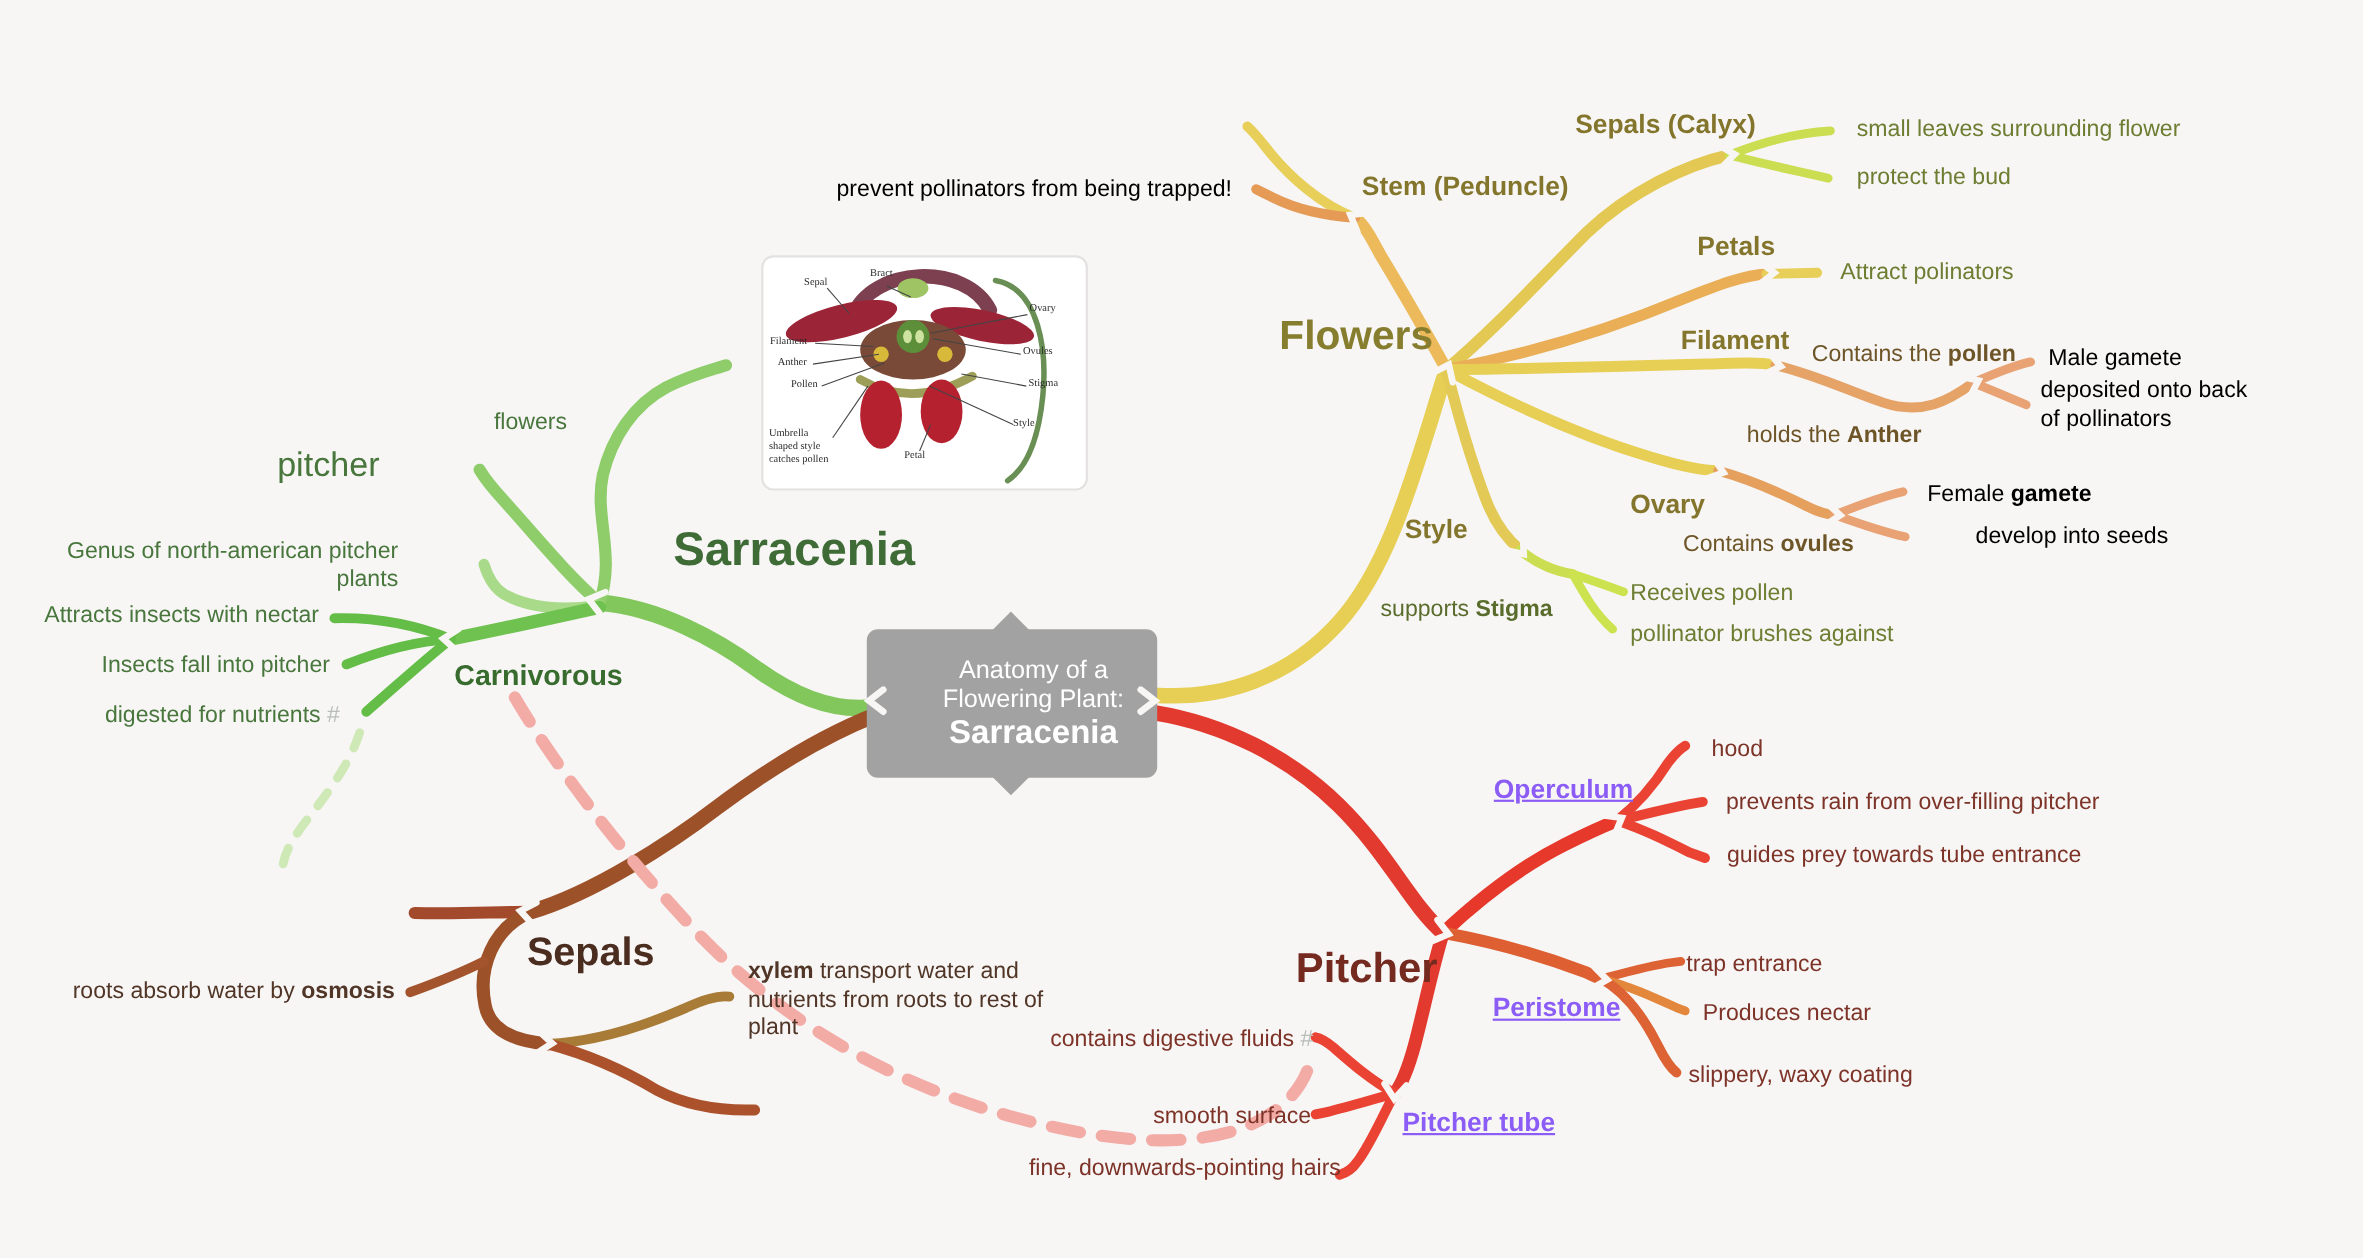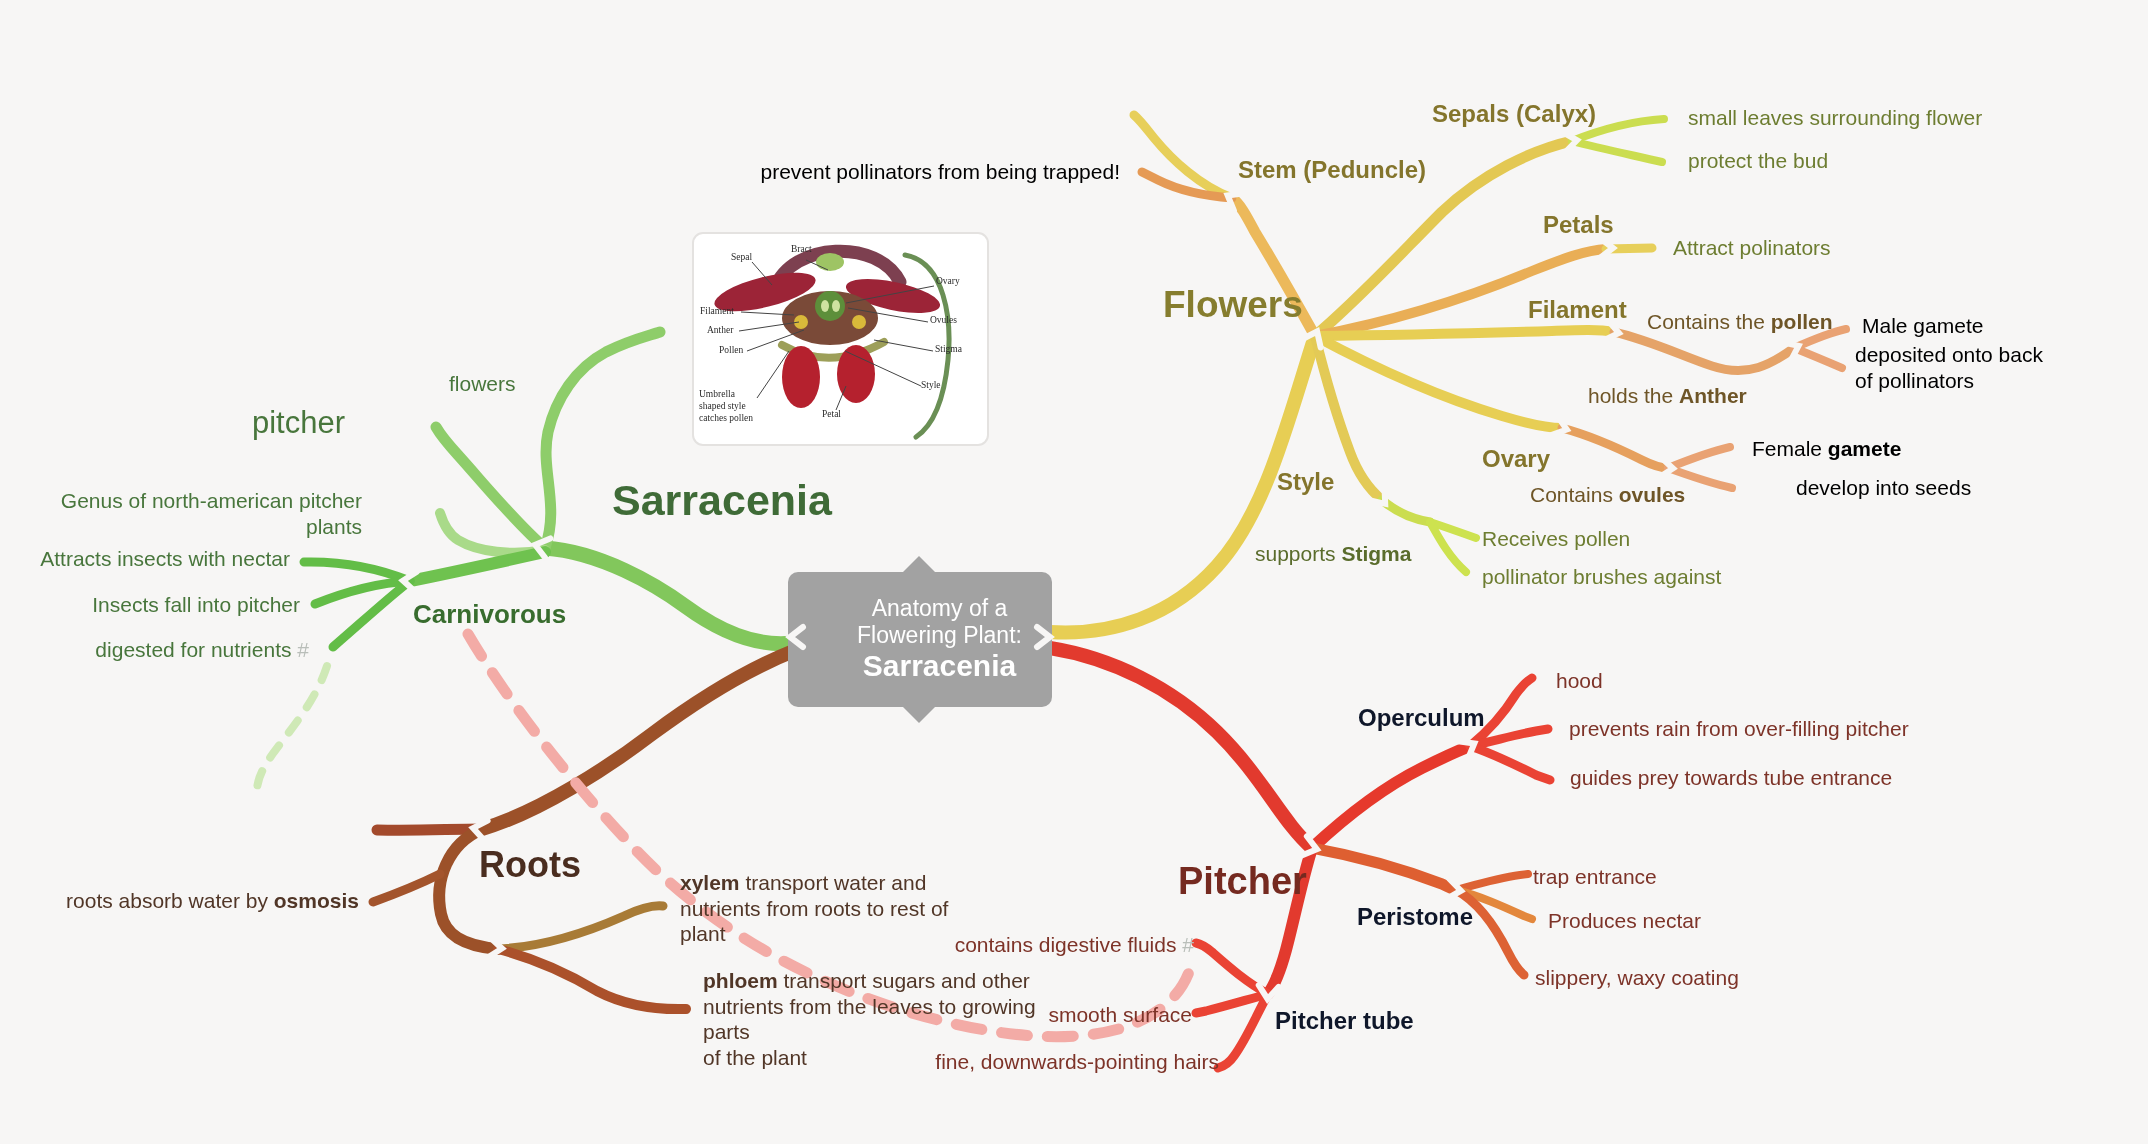--- a/index.html
+++ b/index.html
@@ -12,21 +12,21 @@
   .m{color:#b9beb9;}
   .head{font-weight:700;font-size:24px;color:#84752c;}
   .big{font-weight:700;}
   .olive{color:#6d7d31;}
   .olivebrown{color:#7d6a3a;}
   .redbrown{color:#000000;}
   .brown{color:#6e5527;}
   .darkolive{color:#5a6c2c;}
   .green{color:#48763c;}
   .maroon{color:#7d3328;}
-  .maroonhead{font-weight:700;font-size:24px;color:#0f172a;}
+  .maroonhead{font-weight:700;font-size:24px;color:#8b5cf6;text-decoration:underline;}
   .rootstext{color:#513627;}
   .center-box{position:absolute;left:788px;top:572px;width:303px;height:135px;
       display:flex;flex-direction:column;justify-content:center;text-align:center;color:#ffffff;}
   .center-box .l{font-size:23px;line-height:1.15;}
   .center-box .l3{font-size:30px;font-weight:700;line-height:1.2;}
   .inset-lbl{position:absolute;font-family:"Liberation Serif",serif;font-size:9.5px;
       line-height:1.25;color:#2b2b2b;white-space:pre-line;}
 </style>
 </head>
 <body>
@@ -191,29 +191,25 @@
 
 <div class="lbl big" style="left:612px;top:474px;font-size:43px;color:#3f6b37;">Sarracenia</div>
 <div class="lbl green" style="left:449px;top:371px;">flowers</div>
 <div class="lbl ra green" style="right:1803px;top:404px;font-size:31px;">pitcher</div>
 <div class="lbl ra green" style="right:1786px;top:488px;">Genus of north-american pitcher plants</div>
 <div class="lbl big" style="left:413px;top:599px;font-size:26px;color:#386c2e;">Carnivorous</div>
 <div class="lbl ra green" style="right:1858px;top:546px;">Attracts insects with nectar</div>
 <div class="lbl ra green" style="right:1848px;top:592px;">Insects fall into pitcher</div>
 <div class="lbl ra green" style="right:1839px;top:637px;"><span>digested for nutrients </span><span class="m">#</span></div>
 
-<div class="lbl big" style="left:479px;top:843px;font-size:36px;color:#4a2d1f;">Roots</div>
+<div class="lbl big" style="left:479px;top:843px;font-size:36px;color:#4a2d1f;">Sepals</div>
 <div class="lbl ra rootstext" style="right:1789px;top:888px;"><span>roots absorb water by </span><span class="b">osmosis</span></div>
 <div class="lbl rootstext" style="left:680px;top:870px;"><span class="b">xylem</span><span> transport water and
 nutrients from roots to rest of
 plant</span></div>
-<div class="lbl rootstext" style="left:703px;top:968px;"><span class="b">phloem</span><span> transport sugars and other
-nutrients from the leaves to growing
-parts
-of the plant</span></div>
 
 <div class="lbl big" style="left:1178px;top:858px;font-size:38px;color:#752a20;">Pitcher</div>
 <div class="lbl maroonhead" style="left:1358px;top:703px;">Operculum</div>
 <div class="lbl maroon" style="left:1556px;top:668px;">hood</div>
 <div class="lbl maroon" style="left:1569px;top:716px;">prevents rain from over-filling pitcher</div>
 <div class="lbl maroon" style="left:1570px;top:765px;">guides prey towards tube entrance</div>
 <div class="lbl maroonhead" style="left:1357px;top:902px;">Peristome</div>
 <div class="lbl maroon" style="left:1533px;top:864px;">trap entrance</div>
 <div class="lbl maroon" style="left:1548px;top:908px;">Produces nectar</div>
 <div class="lbl maroon" style="left:1535px;top:965px;">slippery, waxy coating</div>

